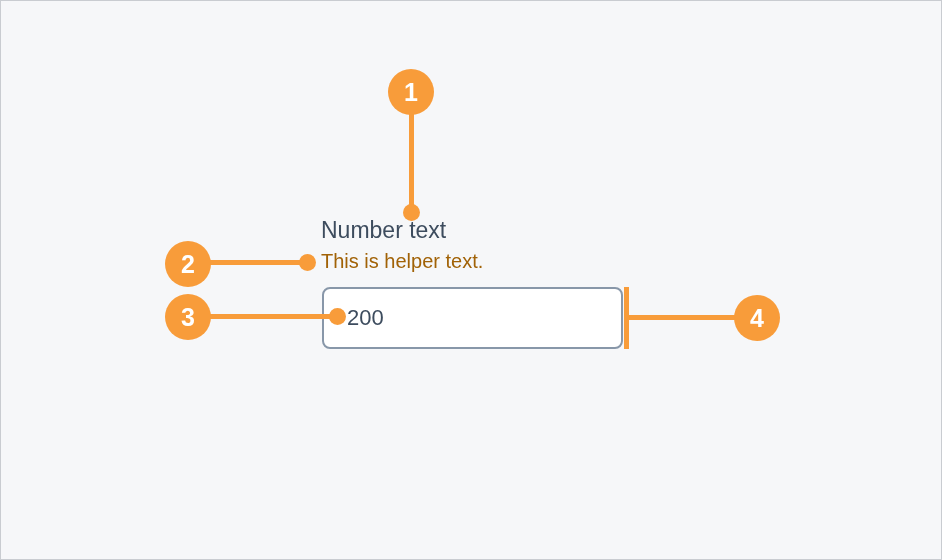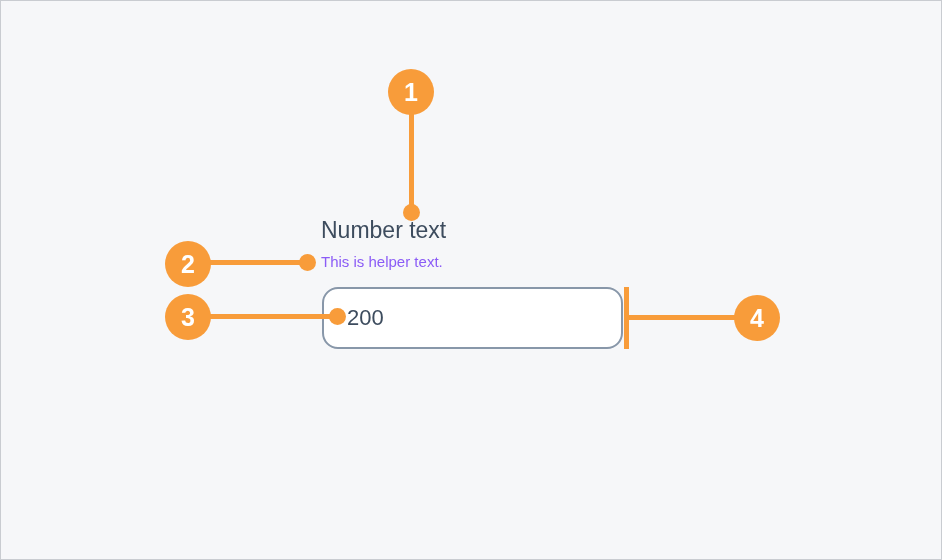--- a/index.html
+++ b/index.html
@@ -25,35 +25,35 @@
     top: 216px;
     font-size: 23px;
     line-height: 26px;
     color: #3D4C5E;
     z-index: 1;
   }
   .helper-text {
     position: absolute;
     left: 320px;
     top: 249px;
-    font-size: 15px;
+    font-size: 20px;
     line-height: 23px;
-    color: #8b5cf6;
+    color: #a16207;
     z-index: 1;
   }
   .number-field {
     position: absolute;
     left: 321px;
     top: 286px;
     width: 301px;
     height: 62px;
     box-sizing: border-box;
     background: #FFFFFF;
     border: 2px solid #8897A9;
-    border-radius: 16px;
+    border-radius: 8px;
     padding: 0 0 0 23px;
     font-family: "Liberation Sans", sans-serif;
     font-size: 22px;
     color: #3D4C5E;
     outline: none;
     z-index: 1;
   }
 
   
   .marker {

